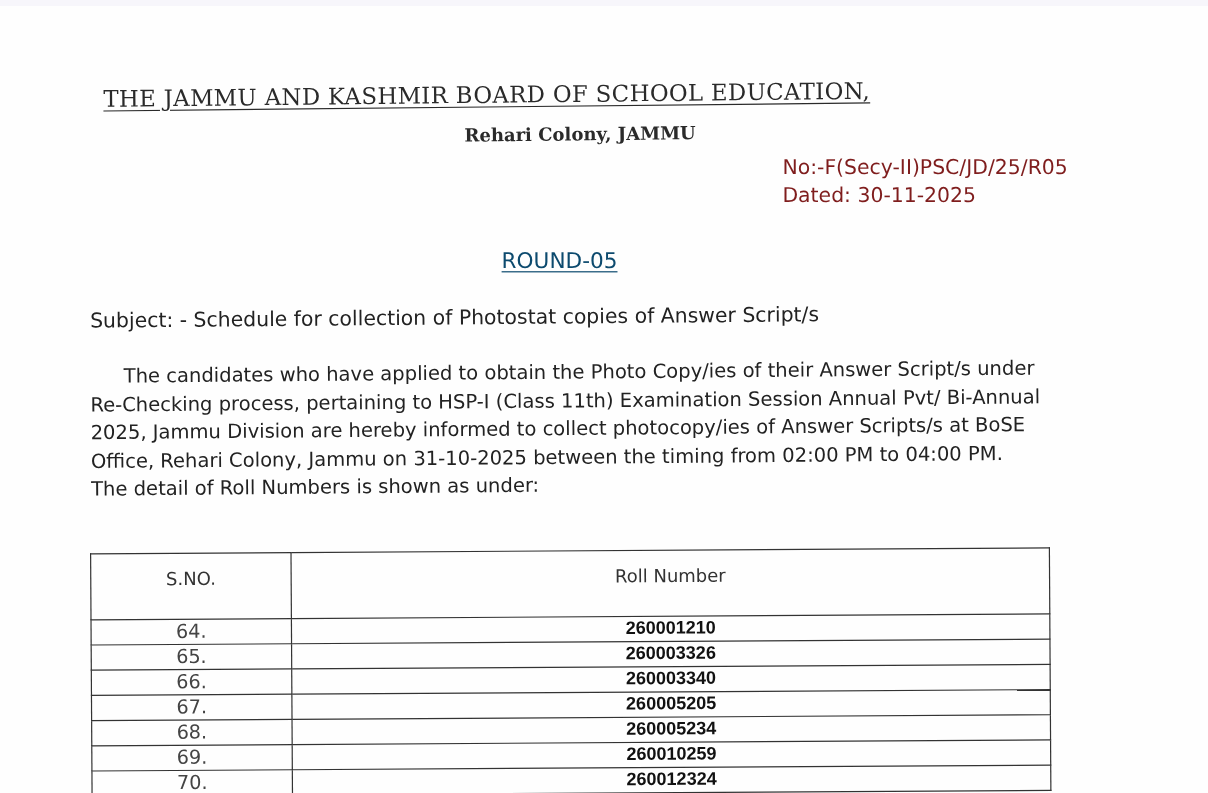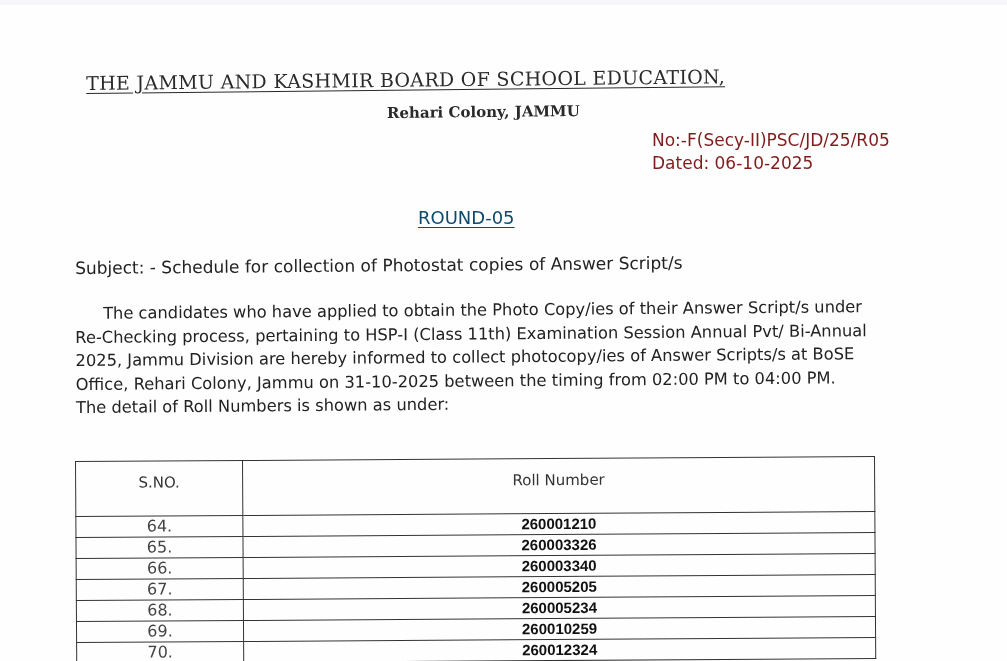--- a/index.html
+++ b/index.html
@@ -58,21 +58,21 @@
 <body>
 
 <div class="topstrip"></div>
 <div class="page"></div>
 
 <div class="hdr-title">THE JAMMU AND KASHMIR BOARD OF SCHOOL EDUCATION,</div>
 <div class="hdr-sub">Rehari Colony, JAMMU</div>
 
 <div class="ref">
   <div>No:-F(Secy-II)PSC/JD/25/R05</div>
-  <div>Dated: 06-10-2025</div>
+  <div>Dated: 30-11-2025</div>
 </div>
 
 <div class="round">ROUND-05</div>
 
 <div class="subject">Subject: - Schedule for collection of Photostat copies of Answer Script/s</div>
 
 <div class="para">
   <span class="line first">The candidates who have applied to obtain the Photo Copy/ies of their Answer Script/s under</span>
   <span class="line">Re-Checking process, pertaining to HSP-I (Class 11th) Examination Session Annual Pvt/ Bi-Annual</span>
   <span class="line">2025, Jammu Division are hereby informed to collect photocopy/ies of Answer Scripts/s at BoSE</span>

